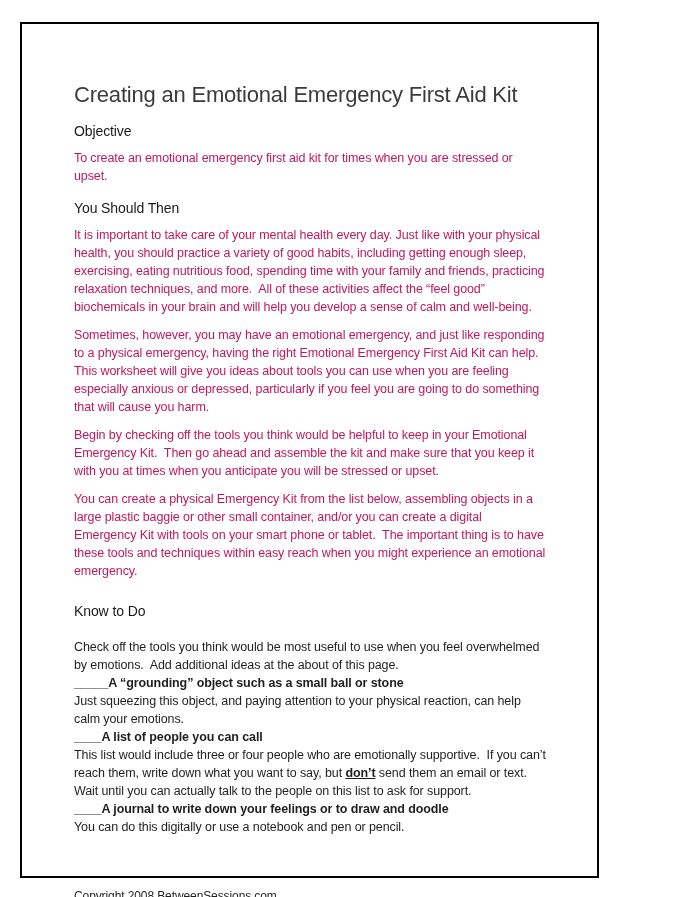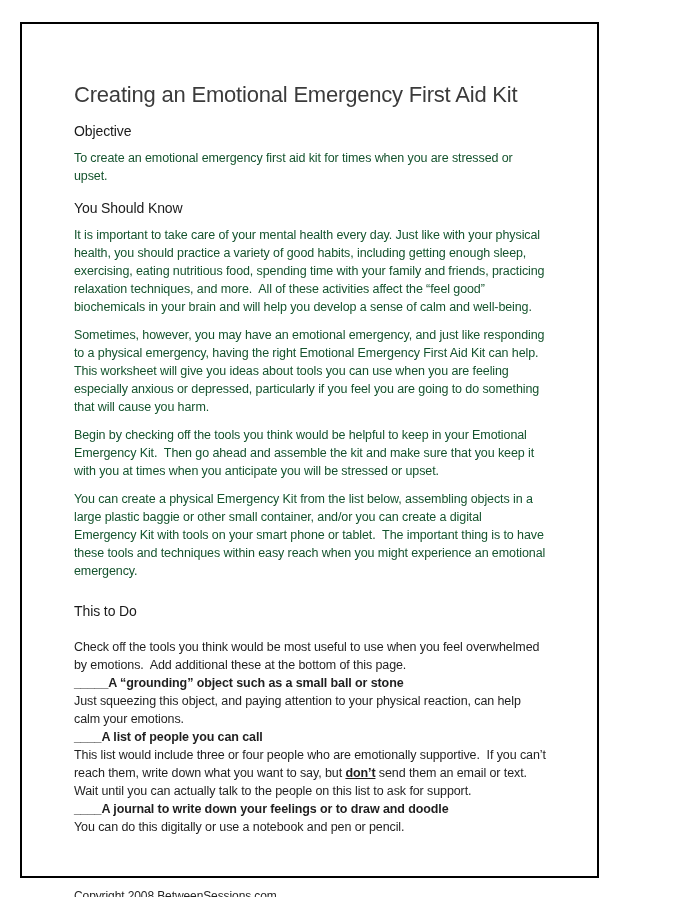--- a/index.html
+++ b/index.html
@@ -43,21 +43,21 @@
     letter-spacing: -0.1px;
   }
   .section-heading.wtd {
     margin-top: 22px;
     margin-bottom: 18px;
   }
   .body-text {
     margin: 0 0 10px 0;
     font-size: 12.5px;
     line-height: 18px;
-    color: #14532d;
+    color: #be185d;
     letter-spacing: -0.1px;
     white-space: pre-wrap;
   }
   .checklist {
     font-size: 12.5px;
     line-height: 18px;
     color: #1f1f1f;
     letter-spacing: -0.1px;
   }
   .item-label-line {
@@ -83,30 +83,30 @@
 <body>
 
 <div class="canvas">
   <div class="page">
 
     <h1 class="doc-title">Creating an Emotional Emergency First Aid Kit</h1>
 
     <h2 class="section-heading">Objective</h2>
     <p class="body-text">To create an emotional emergency first aid kit for times when you are stressed or upset.</p>
 
-    <h2 class="section-heading">You Should Know</h2>
+    <h2 class="section-heading">You Should Then</h2>
     <p class="body-text">It is important to take care of your mental health every day. Just like with your physical health, you should practice a variety of good habits, including getting enough sleep, exercising, eating nutritious food, spending time with your family and friends, practicing relaxation techniques, and more.  All of these activities affect the “feel good” biochemicals in your brain and will help you develop a sense of calm and well-being.</p>
     <p class="body-text">Sometimes, however, you may have an emotional emergency, and just like responding to a physical emergency, having the right Emotional Emergency First Aid Kit can help. This worksheet will give you ideas about tools you can use when you are feeling especially anxious or depressed, particularly if you feel you are going to do something that will cause you harm.</p>
     <p class="body-text">Begin by checking off the tools you think would be helpful to keep in your Emotional Emergency Kit.  Then go ahead and assemble the kit and make sure that you keep it with you at times when you anticipate you will be stressed or upset.</p>
     <p class="body-text">You can create a physical Emergency Kit from the list below, assembling objects in a large plastic baggie or other small container, and/or you can create a digital Emergency Kit with tools on your smart phone or tablet.  The important thing is to have these tools and techniques within easy reach when you might experience an emotional emergency.</p>
 
-    <h2 class="section-heading wtd">This to Do</h2>
+    <h2 class="section-heading wtd">Know to Do</h2>
 
     <div class="checklist">
-      <div class="item-desc">Check off the tools you think would be most useful to use when you feel overwhelmed by emotions.  Add additional these at the bottom of this page.</div>
+      <div class="item-desc">Check off the tools you think would be most useful to use when you feel overwhelmed by emotions.  Add additional ideas at the about of this page.</div>
 
       <div class="item-label-line"><span>_____</span><span>A “grounding” object such as a small ball or stone</span></div>
       <div class="item-desc"><span>Just squeezing this object, and paying attention to your physical reaction, can help calm your emotions.</span><span class="u"></span><span></span></div>
 
       <div class="item-label-line"><span>____</span><span>A list of people you can call</span></div>
       <div class="item-desc"><span>This list would include three or four people who are emotionally supportive.  If you can’t reach them, write down what you want to say, but </span><span class="u">don’t</span><span> send them an email or text.  Wait until you can actually talk to the people on this list to ask for support.</span></div>
 
       <div class="item-label-line"><span>____</span><span>A journal to write down your feelings or to draw and doodle</span></div>
       <div class="item-desc"><span>You can do this digitally or use a notebook and pen or pencil.</span><span class="u"></span><span></span></div>
     </div>

